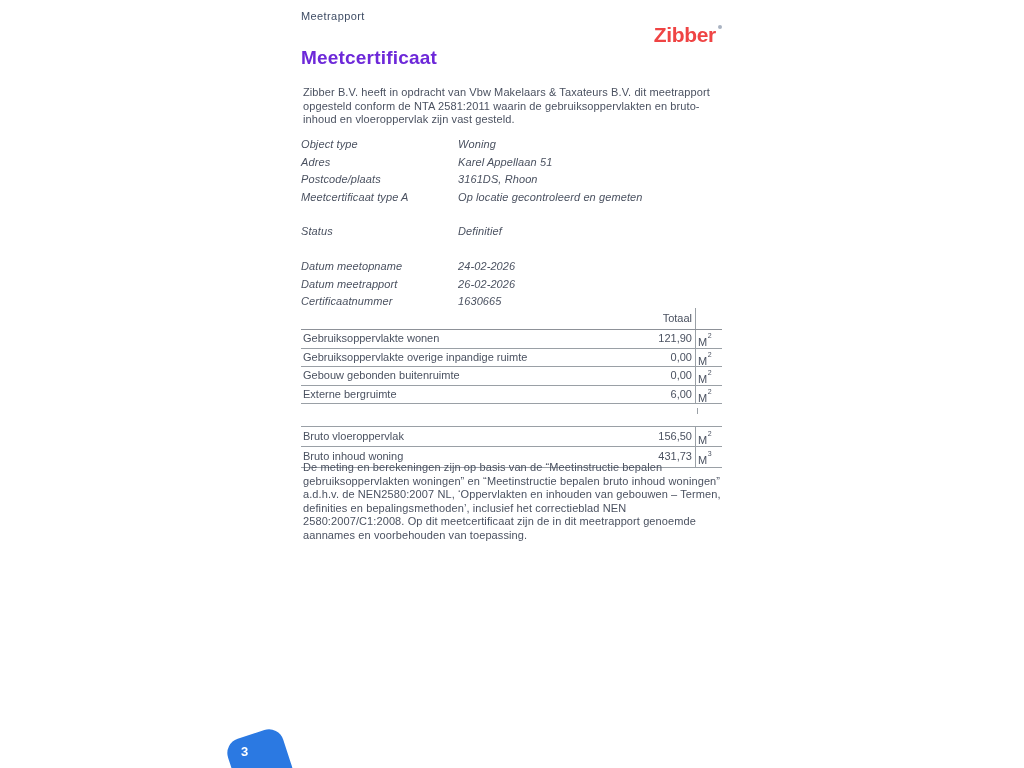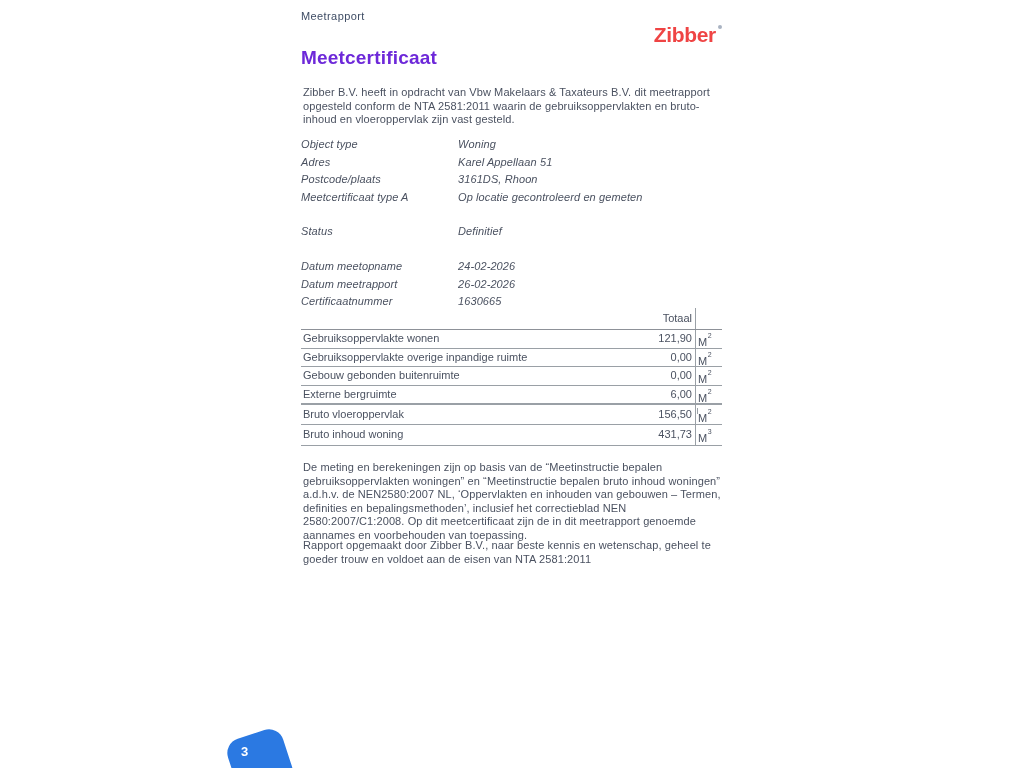--- a/index.html
+++ b/index.html
@@ -17,21 +17,21 @@
   .p-intro{top:86px;}
   .p-method{top:461px;}
   .p-attest{top:539px;}
 
   .kv-group{left:301px;width:424px;}
   .kv-row{position:relative;height:17.5px;line-height:17.5px;font-size:11px;letter-spacing:.1px;font-style:italic;}
   .kv-value{position:absolute;left:157px;top:0;}
   .g1{top:136px;} .g2{top:223px;} .g3{top:258px;}
 
   .tbl{left:301px;width:421px;}
-  .t1{top:308px;} .t2{top:404px;border-top:1px solid #9aa0a6;}
+  .t1{top:308px;} .t2{top:426px;border-top:1px solid #9aa0a6;}
   .t-header{display:flex;height:21px;line-height:21px;font-size:11px;border-bottom:1px solid #8d9198;}
   .t-row{display:flex;height:17.6px;line-height:17.6px;font-size:11px;border-bottom:1px solid #9aa0a6;}
   .t2 .t-row{height:19.3px;line-height:19.3px;}
   .t-label{flex:1;padding-left:2px;white-space:nowrap;overflow:hidden;}
   .t-value{width:90px;text-align:right;padding-right:3px;}
   .t-unit{width:24px;padding-left:2px;border-left:1px solid #9aa0a6;}
   .t-unit sup{font-size:7px;position:relative;top:-3px;left:0.5px;}
   .vline-ext{left:697px;top:408px;width:1px;height:6px;background:#9aa0a6;}
 
   .page-badge{left:231px;top:733px;width:58px;height:58px;background:#2b79e2;border-radius:15px;
@@ -130,18 +130,17 @@
     </div>
     <div class="t-row">
       <span class="t-label">Bruto inhoud woning</span>
       <span class="t-value">431,73</span>
       <span class="t-unit"><span>M</span><sup>3</sup></span>
     </div>
   </div>
 
   <div class="abs para p-method">De meting en berekeningen zijn op basis van de “Meetinstructie bepalen gebruiksoppervlakten woningen” en “Meetinstructie bepalen bruto inhoud woningen” a.d.h.v. de NEN2580:2007 NL, ‘Oppervlakten en inhouden van gebouwen – Termen, definities en bepalingsmethoden’, inclusief het correctieblad NEN 2580:2007/C1:2008. Op dit meetcertificaat zijn de in dit meetrapport genoemde aannames en voorbehouden van toepassing.</div>
 
-  <div class="abs para p-attest">Rapport opgemaakt door Zibber B.V., naar beste kennis en wetenschap, geheel te goeder trouw en voldoet aan de eisen van NTA 2581:2011</div>
 
   <div class="abs page-badge"></div>
   <div class="abs page-num">3</div>
 
 </div>
 
 </body></html>

